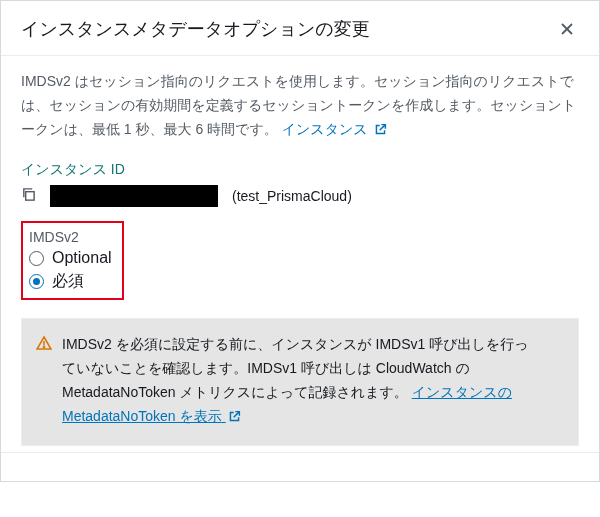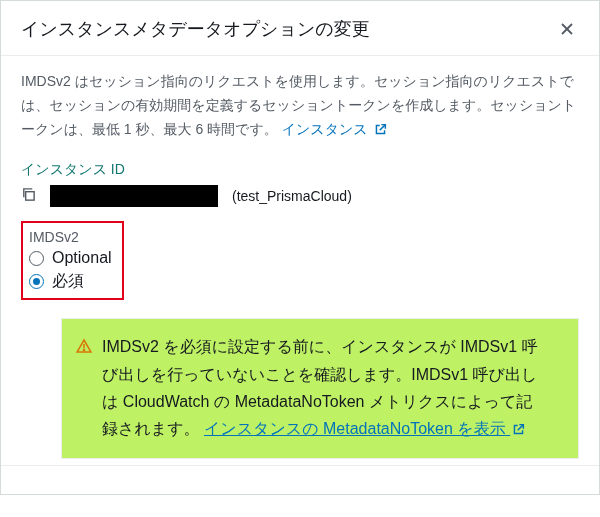--- a/index.html
+++ b/index.html
@@ -135,29 +135,28 @@
     width: 7px;
     height: 7px;
     border-radius: 50%;
     background: #0073bb;
     display: none;
   }
   .radio-outer.selected .radio-inner { display: block; }
   .radio-label { color: #16191f; font-size: 16px; }
   .alert-box {
     border: 1px solid #eaeded;
-    background: #bef264;
+    background: #e5e5e5;
     margin-top: 18px;
     padding: 14px 40px 14px 14px;
     display: flex;
     gap: 10px;
     line-height: 1.7;
     color: #16191f;
-    font-size: 16px;
-    margin-left: 40px;
+    font-size: 14px;
   }
   .warn-icon { color: #d97706; flex-shrink: 0; margin-top: 2px; }
   .alert-text .link { text-decoration: underline; }
   .modal-footer {
     border-top: 1px solid #eaeded;
     padding: 14px 20px;
     display: flex;
     justify-content: flex-end;
     align-items: center;
     gap: 12px;

